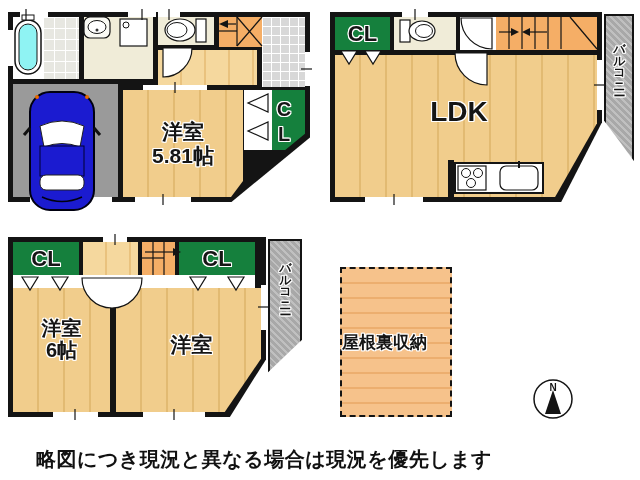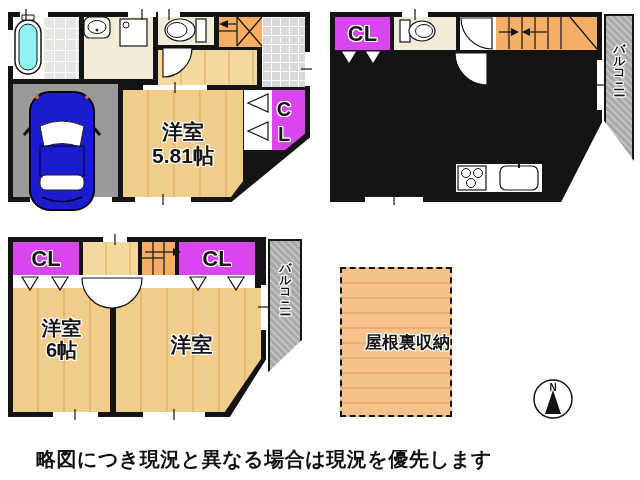--- a/index.html
+++ b/index.html
@@ -2,29 +2,29 @@
 <html><head>
 <meta charset="utf-8">
 <style>
   html,body{margin:0;padding:0;background:#fff;}
   #stage{position:relative;width:640px;height:480px;background:#fff;overflow:hidden;
          font-family:"Liberation Sans","DejaVu Sans",sans-serif;}
   .abs{position:absolute;}
   .shell{position:absolute;background:#141414;}
   .wood{background:repeating-linear-gradient(90deg,#f1cd8c 0 24px,#e2ba72 24px 26px);}
   .woodhall{background:repeating-linear-gradient(90deg,#f5d89e 0 22px,#e9c27e 22px 24px);}
-  .orange{background:#d946ef;}
+  .orange{background:#15803d;}
   .stairsbg{background:#F5AE66;}
   .beige{background:#F0ECD8;}
   .whitebg{background:#fff;}
   .tilebath{background-color:#E7E7E1;background-image:linear-gradient(#fff 1.5px,transparent 1.5px),linear-gradient(90deg,#fff 1.5px,transparent 1.5px);background-size:11px 11px;}
   .tileent{background-color:#D8D8D8;background-image:linear-gradient(#fff 1.5px,transparent 1.5px),linear-gradient(90deg,#fff 1.5px,transparent 1.5px);background-size:9px 9px;}
   .garage{background:#9A9A9A;}
   .balcony{background:#A8A8A8;background-image:repeating-linear-gradient(45deg,rgba(255,255,255,.28) 0 2px,transparent 2px 5px);border:2px solid #141414;box-sizing:border-box;}
-  .attic{background:repeating-linear-gradient(180deg,#F6C28B 0 13px,#ECAE6F 13px 15px);border:2px dashed #141414;box-sizing:border-box;display:flex;align-items:center;justify-content:flex-end;}
+  .attic{background:repeating-linear-gradient(180deg,#F6C28B 0 13px,#ECAE6F 13px 15px);border:2px dashed #141414;box-sizing:border-box;display:flex;align-items:center;justify-content:flex-start;}
   .halo{text-shadow:-1px -1px 0 #fff,1px -1px 0 #fff,-1px 1px 0 #fff,1px 1px 0 #fff,0 1px 0 #fff,0 -1px 0 #fff,1px 0 0 #fff,-1px 0 0 #fff;}
   .rlabel{position:absolute;inset:0;display:flex;flex-direction:column;align-items:center;justify-content:center;font-weight:bold;color:#151515;line-height:1.12;}
   .cl-h{display:flex;align-items:center;justify-content:center;font-weight:bold;color:#151515;font-size:22px;}
   .cl-v{display:flex;align-items:flex-start;justify-content:center;font-weight:bold;color:#151515;font-size:20px;writing-mode:vertical-lr;text-orientation:upright;letter-spacing:3px;padding-top:6px;box-sizing:border-box;}
   .bal-label{writing-mode:vertical-rl;text-orientation:upright;font-weight:bold;font-size:12px;color:#151515;position:absolute;left:50%;transform:translateX(-50%);}
   .win{position:absolute;background:#fff;}
   #footer{position:absolute;left:0;top:446px;width:528px;text-align:center;font-size:20px;font-weight:bold;color:#111;letter-spacing:.5px;}
   svg{position:absolute;left:0;top:0;pointer-events:none;}
 </style>
 </head>
@@ -62,20 +62,25 @@
     <div class="win" style="left:22px;top:185px;width:82px;height:5px;"></div>
   </div>
 
   <div class="shell" style="left:330px;top:12px;width:272px;height:190px;clip-path:polygon(0 0,100% 0,100% 58%,85% 100%,0 100%);">
     <div class="abs orange cl-h halo" style="left:5px;top:5px;width:55px;height:33px;">
       <span>CL</span>
     </div>
     <div class="abs beige" style="left:64px;top:5px;width:62px;height:33px;"></div>
     <div class="abs whitebg" style="left:130px;top:5px;width:36px;height:33px;"></div>
     <div class="abs stairsbg" style="left:166px;top:5px;width:101px;height:33px;"></div>
+    <div class="abs wood" style="left:5px;top:43px;width:262px;height:142px;clip-path:polygon(0 0,100% 0,100% 48%,84% 100%,0 100%);">
+      <div class="rlabel halo" style="font-size:28px;padding-bottom:28px;padding-right:14px;">
+        <span>LDK</span>
+      </div>
+    </div>
     <div class="abs" style="left:118px;top:148px;width:6px;height:37px;background:#141414;"></div>
     <div class="abs whitebg" style="left:124px;top:150px;width:90px;height:32px;border:2px solid #141414;box-sizing:border-box;"></div>
     <div class="win" style="left:72px;top:0;width:26px;height:5px;"></div>
     <div class="win" style="left:35px;top:185px;width:58px;height:5px;"></div>
     <div class="win" style="left:267px;top:48px;width:5px;height:50px;"></div>
   </div>
 
   <div class="abs balcony" style="left:604px;top:14px;width:30px;height:150px;clip-path:polygon(0 0,100% 0,100% 98%,0 71%);">
     <span class="bal-label halo" style="top:18px;">バルコニー</span>
   </div>

